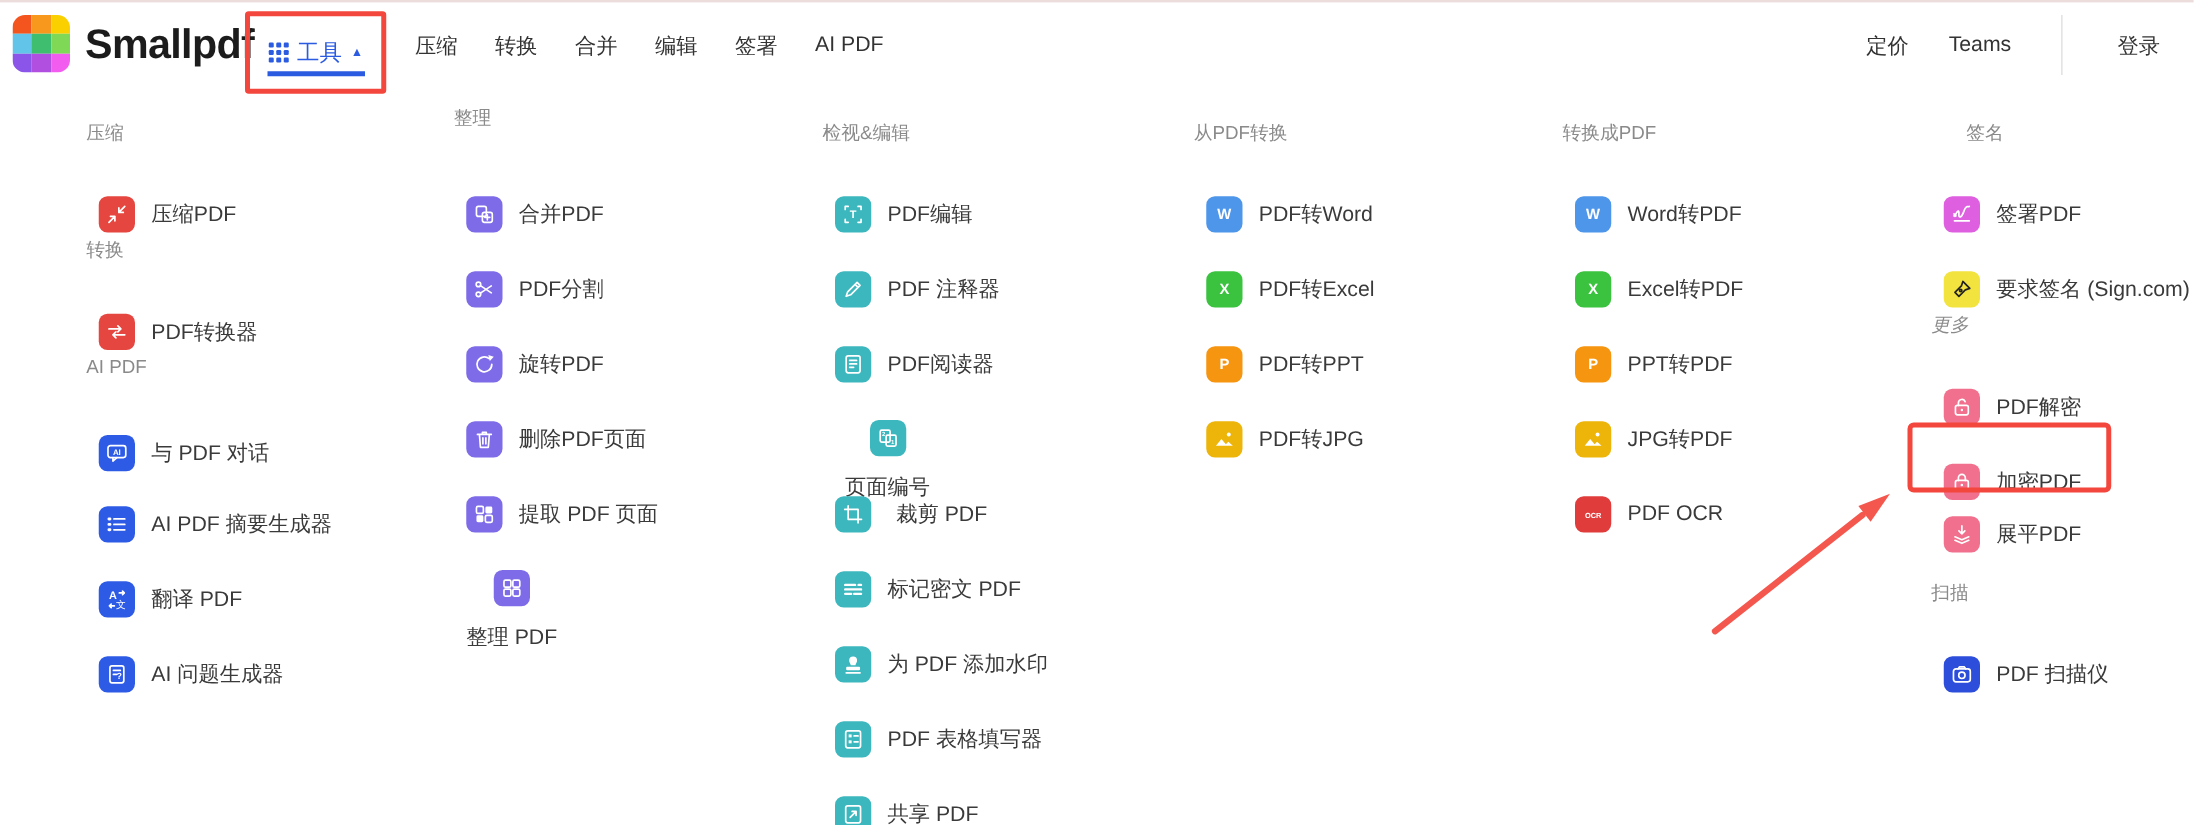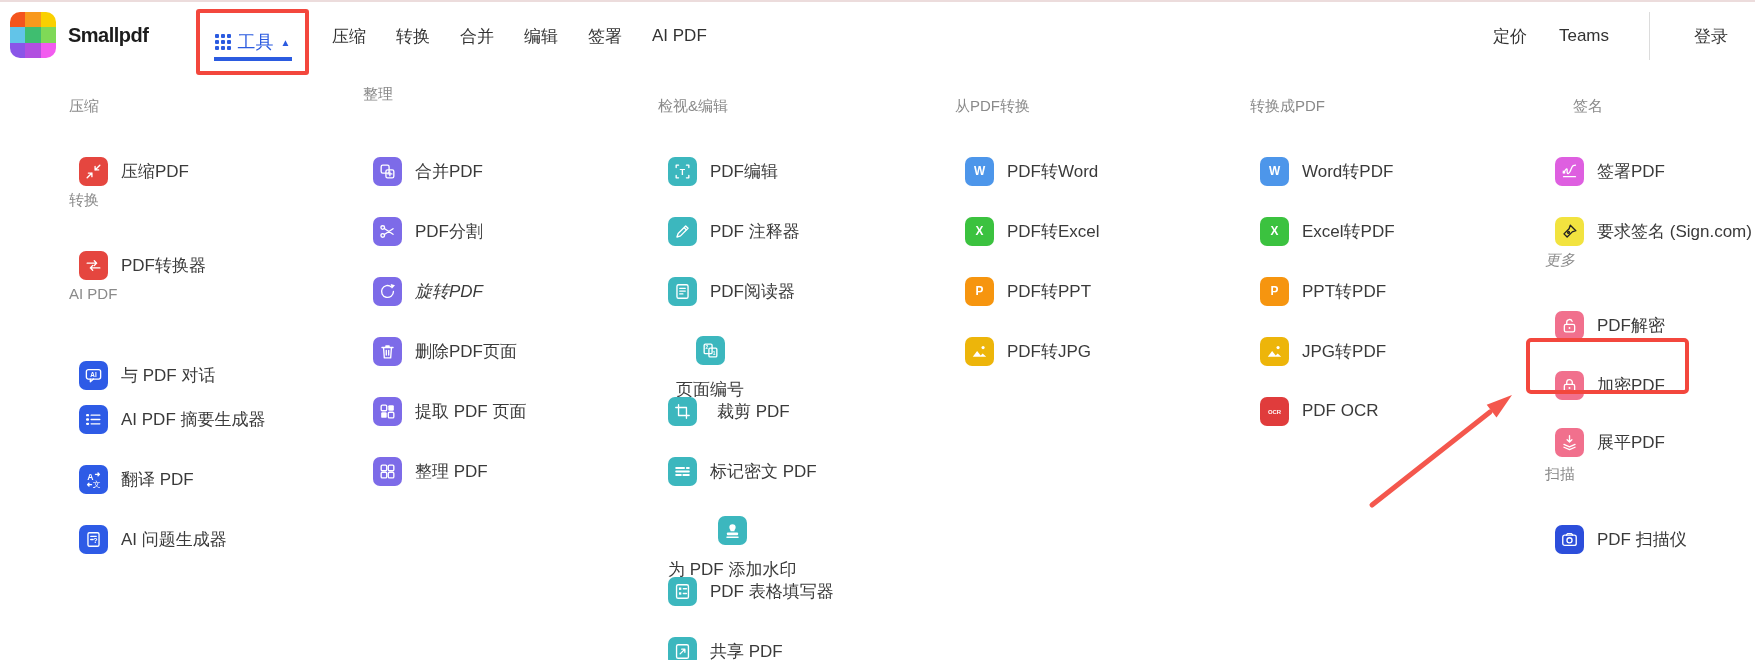--- a/index.html
+++ b/index.html
@@ -3,21 +3,21 @@
 <meta charset="utf-8">
 <style>
   html,body{margin:0;padding:0;background:#fff;}
   .page{position:relative;width:1755px;height:660px;background:#fff;overflow:hidden;
         font-family:"Liberation Sans",sans-serif;border-top:2px solid #ecdcdc;}
   
   .nav{position:absolute;left:0;top:0;width:100%;height:72px;background:#fff;}
   .brand{position:absolute;left:10px;top:10px;display:flex;align-items:center;gap:12px;cursor:pointer;}
   .logo-grid{width:46px;height:46px;border-radius:10px;overflow:hidden;display:grid;
              grid-template-columns:repeat(3,1fr);grid-template-rows:repeat(3,1fr);}
-  .brand-name{font-size:20px;font-weight:800;color:#1c1c1c;letter-spacing:-0.5px;}
+  .brand-name{font-size:33px;font-weight:800;color:#1c1c1c;letter-spacing:-0.5px;}
   .tools-btn{position:absolute;left:196px;top:7px;width:113px;height:66px;display:flex;
              align-items:center;justify-content:center;gap:7px;color:#2B5BE0;font-size:18px;}
   .tools-box{position:absolute;left:196px;top:7px;width:113px;height:66px;box-sizing:border-box;
              border:4px solid #F3473D;border-radius:3px;pointer-events:none;}
   .tools-underline{position:absolute;left:214px;top:55px;width:78px;height:4px;background:#2B5BE0;}
   .grid-icon{display:grid;grid-template-columns:repeat(3,4px);grid-template-rows:repeat(3,4px);gap:2px;}
   .grid-icon i{background:#2B5BE0;border-radius:1px;}
   .caret{font-size:10px;}
   .nav-links{position:absolute;left:332px;top:0;height:68px;display:flex;gap:30px;align-items:center;}
   .nav-link{font-size:17px;color:#333;white-space:nowrap;cursor:pointer;}
@@ -107,21 +107,21 @@
         <div class="col-header" style="top: 117px;">转换</div>
         <div class="row" style="top: 157px; left: 10px;">
           <span class="ic" style="background: rgb(229, 70, 63);">
             <svg width="19" height="19" viewBox="0 0 24 24" fill="none" stroke="currentColor" stroke-width="1.7" stroke-linecap="round" stroke-linejoin="round">
               <path d="M4 9h12M13 6l3 3-3 3M20 15H8M11 12l-3 3 3 3"></path>
             </svg>
           </span>
           <span class="lbl">PDF转换器</span>
         </div>
         <div class="col-header" style="top: 211px;">AI PDF</div>
-        <div class="row" style="top: 267px; left: 10px;">
+        <div class="row" style="top: 254px; left: 10px;">
           <span class="ic" style="background: rgb(46, 91, 230);">
             <svg width="19" height="19" viewBox="0 0 24 24" fill="none" stroke="currentColor" stroke-width="1.7" stroke-linecap="round" stroke-linejoin="round">
               <rect x="3" y="4.5" width="18" height="12" rx="2.5"></rect>
               <path d="M8 16.5V20l4-3.5"></path>
               <text x="12" y="13.5" font-size="8" font-weight="bold" text-anchor="middle" fill="currentColor" stroke="none">AI</text>
             </svg>
           </span>
           <span class="lbl">与 PDF 对话</span>
         </div>
         <div class="row" style="top: 311px; left: 10px;">
@@ -169,21 +169,21 @@
         <div class="row" style="top: 123px; left: 10px;">
           <span class="ic" style="background: rgb(125, 107, 232);">
             <svg width="19" height="19" viewBox="0 0 24 24" fill="none" stroke="currentColor" stroke-width="1.7" stroke-linecap="round" stroke-linejoin="round">
               <circle cx="6" cy="7" r="2.3"></circle>
               <circle cx="6" cy="17" r="2.3"></circle>
               <path d="M8 8.2 19 15.5M8 15.8 19 8.5"></path>
             </svg>
           </span>
           <span class="lbl">PDF分割</span>
         </div>
-        <div class="row" style="top: 183px; left: 10px; font-style: italic;">
+        <div class="row" style="top: 183px; left: 10px;">
           <span class="ic" style="background: rgb(125, 107, 232);">
             <svg width="19" height="19" viewBox="0 0 24 24" fill="none" stroke="currentColor" stroke-width="1.7" stroke-linecap="round" stroke-linejoin="round">
               <path d="M19.5 12a7.5 7.5 0 1 1-2.6-5.7"></path>
               <polygon points="16,2.5 21.5,4.2 17.5,8.5" fill="currentColor" stroke="none"></polygon>
             </svg>
           </span>
           <span class="lbl">旋转PDF</span>
         </div>
         <div class="row" style="top: 243px; left: 10px;">
           <span class="ic" style="background: rgb(125, 107, 232);">
@@ -197,21 +197,21 @@
           <span class="ic" style="background: rgb(125, 107, 232);">
             <svg width="19" height="19" viewBox="0 0 24 24" fill="none" stroke="currentColor" stroke-width="1.7" stroke-linecap="round" stroke-linejoin="round">
               <rect x="4" y="4" width="7" height="7" rx="1.5"></rect>
               <rect x="13" y="4" width="7" height="7" rx="1.5" fill="currentColor" stroke="none"></rect>
               <rect x="4" y="13" width="7" height="7" rx="1.5" fill="currentColor" stroke="none"></rect>
               <rect x="13" y="13" width="7" height="7" rx="1.5"></rect>
             </svg>
           </span>
           <span class="lbl">提取 PDF 页面</span>
         </div>
-        <div class="row" style="top: 363px; left: 10px;">
+        <div class="row" style="top: 363px; left: 10px; flex-direction: column;">
           <span class="ic" style="background: rgb(125, 107, 232);">
             <svg width="19" height="19" viewBox="0 0 24 24" fill="none" stroke="currentColor" stroke-width="1.7" stroke-linecap="round" stroke-linejoin="round">
               <rect x="4" y="4" width="7" height="7" rx="1.5"></rect>
               <rect x="13" y="4" width="7" height="7" rx="1.5"></rect>
               <rect x="4" y="13" width="7" height="7" rx="1.5"></rect>
               <rect x="13" y="13" width="7" height="7" rx="1.5"></rect>
             </svg>
           </span>
           <span class="lbl">整理 PDF</span>
         </div>
@@ -264,21 +264,21 @@
           <span class="lbl">裁剪 PDF</span>
         </div>
         <div class="row" style="top: 363px; left: 10px;">
           <span class="ic" style="background: rgb(60, 183, 190);">
             <svg width="19" height="19" viewBox="0 0 24 24" fill="none" stroke="currentColor" stroke-width="1.7" stroke-linecap="round" stroke-linejoin="round">
               <path d="M4 7.5h10M17.5 7.5H20M4 12h16M4 16.5h6M13 16.5h7" stroke-width="2.4"></path>
             </svg>
           </span>
           <span class="lbl">标记密文 PDF</span>
         </div>
-        <div class="row" style="top: 423px; left: 10px; flex-direction: column;">
+        <div class="row" style="top: 423px; left: 10px;">
           <span class="ic" style="background: rgb(60, 183, 190);">
             <svg width="19" height="19" viewBox="0 0 24 24" fill="none" stroke="currentColor" stroke-width="1.7" stroke-linecap="round" stroke-linejoin="round">
               <path d="M12 4a4 4 0 0 1 4 4c0 2.2-1.6 3-1.6 5h-4.8C9.6 11 8 10.2 8 8a4 4 0 0 1 4-4z" fill="currentColor" stroke="none"></path>
               <rect x="5" y="14.5" width="14" height="3.5" rx="1" fill="currentColor" stroke="none"></rect>
               <path d="M5 20.5h14"></path>
             </svg>
           </span>
           <span class="lbl">为 PDF 添加水印</span>
         </div>
         <div class="row" style="top: 483px; left: 10px;">
@@ -416,21 +416,21 @@
         <div class="row" style="top: 277px; left: 10px;">
           <span class="ic" style="background: rgb(241, 112, 141);">
             <svg width="19" height="19" viewBox="0 0 24 24" fill="none" stroke="currentColor" stroke-width="1.7" stroke-linecap="round" stroke-linejoin="round">
               <rect x="5.5" y="10.5" width="13" height="9.5" rx="2"></rect>
               <path d="M8.5 10.5V8a3.5 3.5 0 0 1 7 0v2.5"></path>
               <circle cx="12" cy="15.2" r="1.3" fill="currentColor" stroke="none"></circle>
             </svg>
           </span>
           <span class="lbl">加密PDF</span>
         </div>
-        <div class="row" style="top: 334px; left: 10px;">
+        <div class="row" style="top: 319px; left: 10px;">
           <span class="ic" style="background: rgb(241, 112, 141);">
             <svg width="19" height="19" viewBox="0 0 24 24" fill="none" stroke="currentColor" stroke-width="1.7" stroke-linecap="round" stroke-linejoin="round">
               <path d="M12 3.5V11M9 8.5l3 3 3-3M5 14.5l7 3 7-3M5 18l7 3 7-3"></path>
             </svg>
           </span>
           <span class="lbl">展平PDF</span>
         </div>
         <div class="col-header" style="top: 391px;">扫描</div>
         <div class="row" style="top: 431px; left: 10px;">
           <span class="ic" style="background: rgb(44, 78, 219);">

